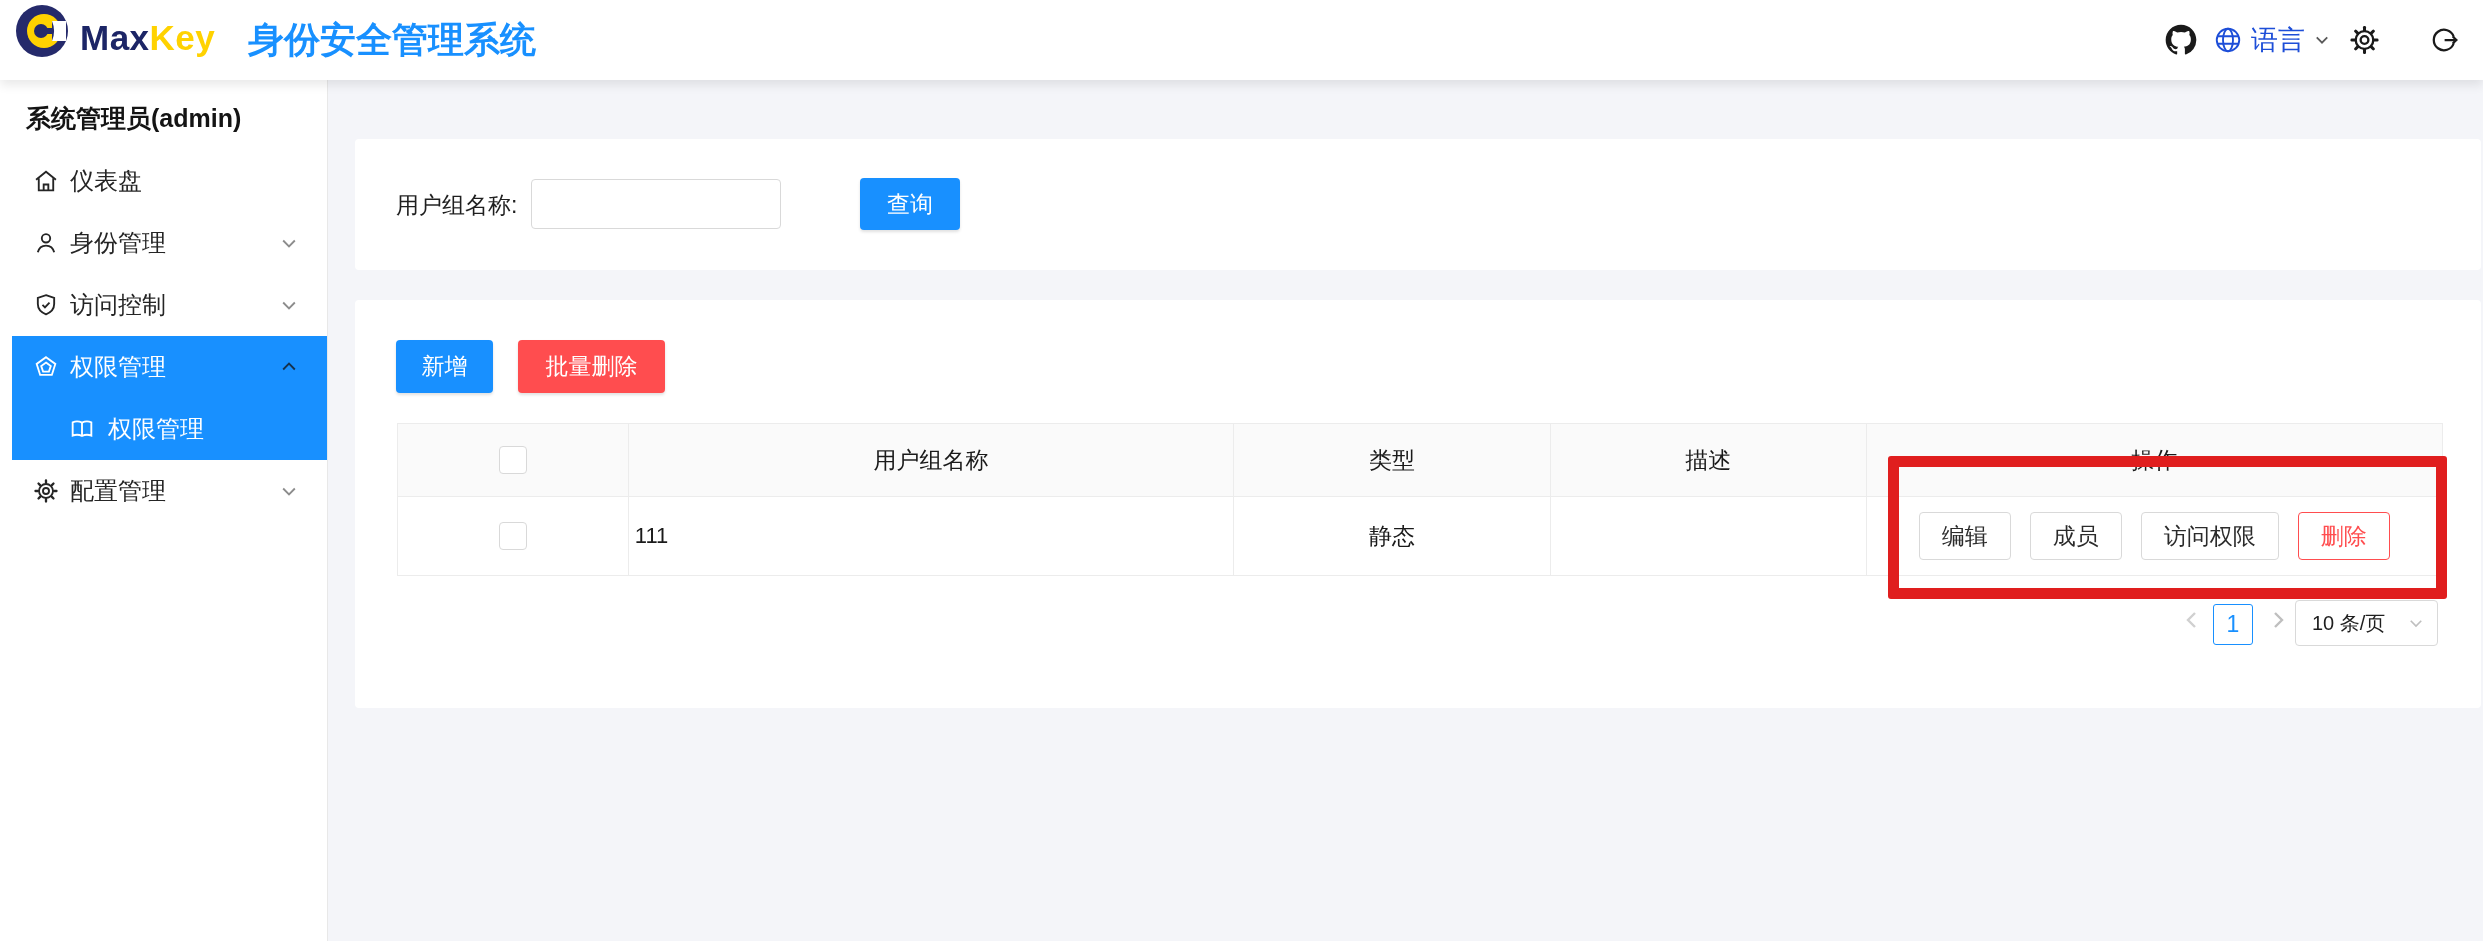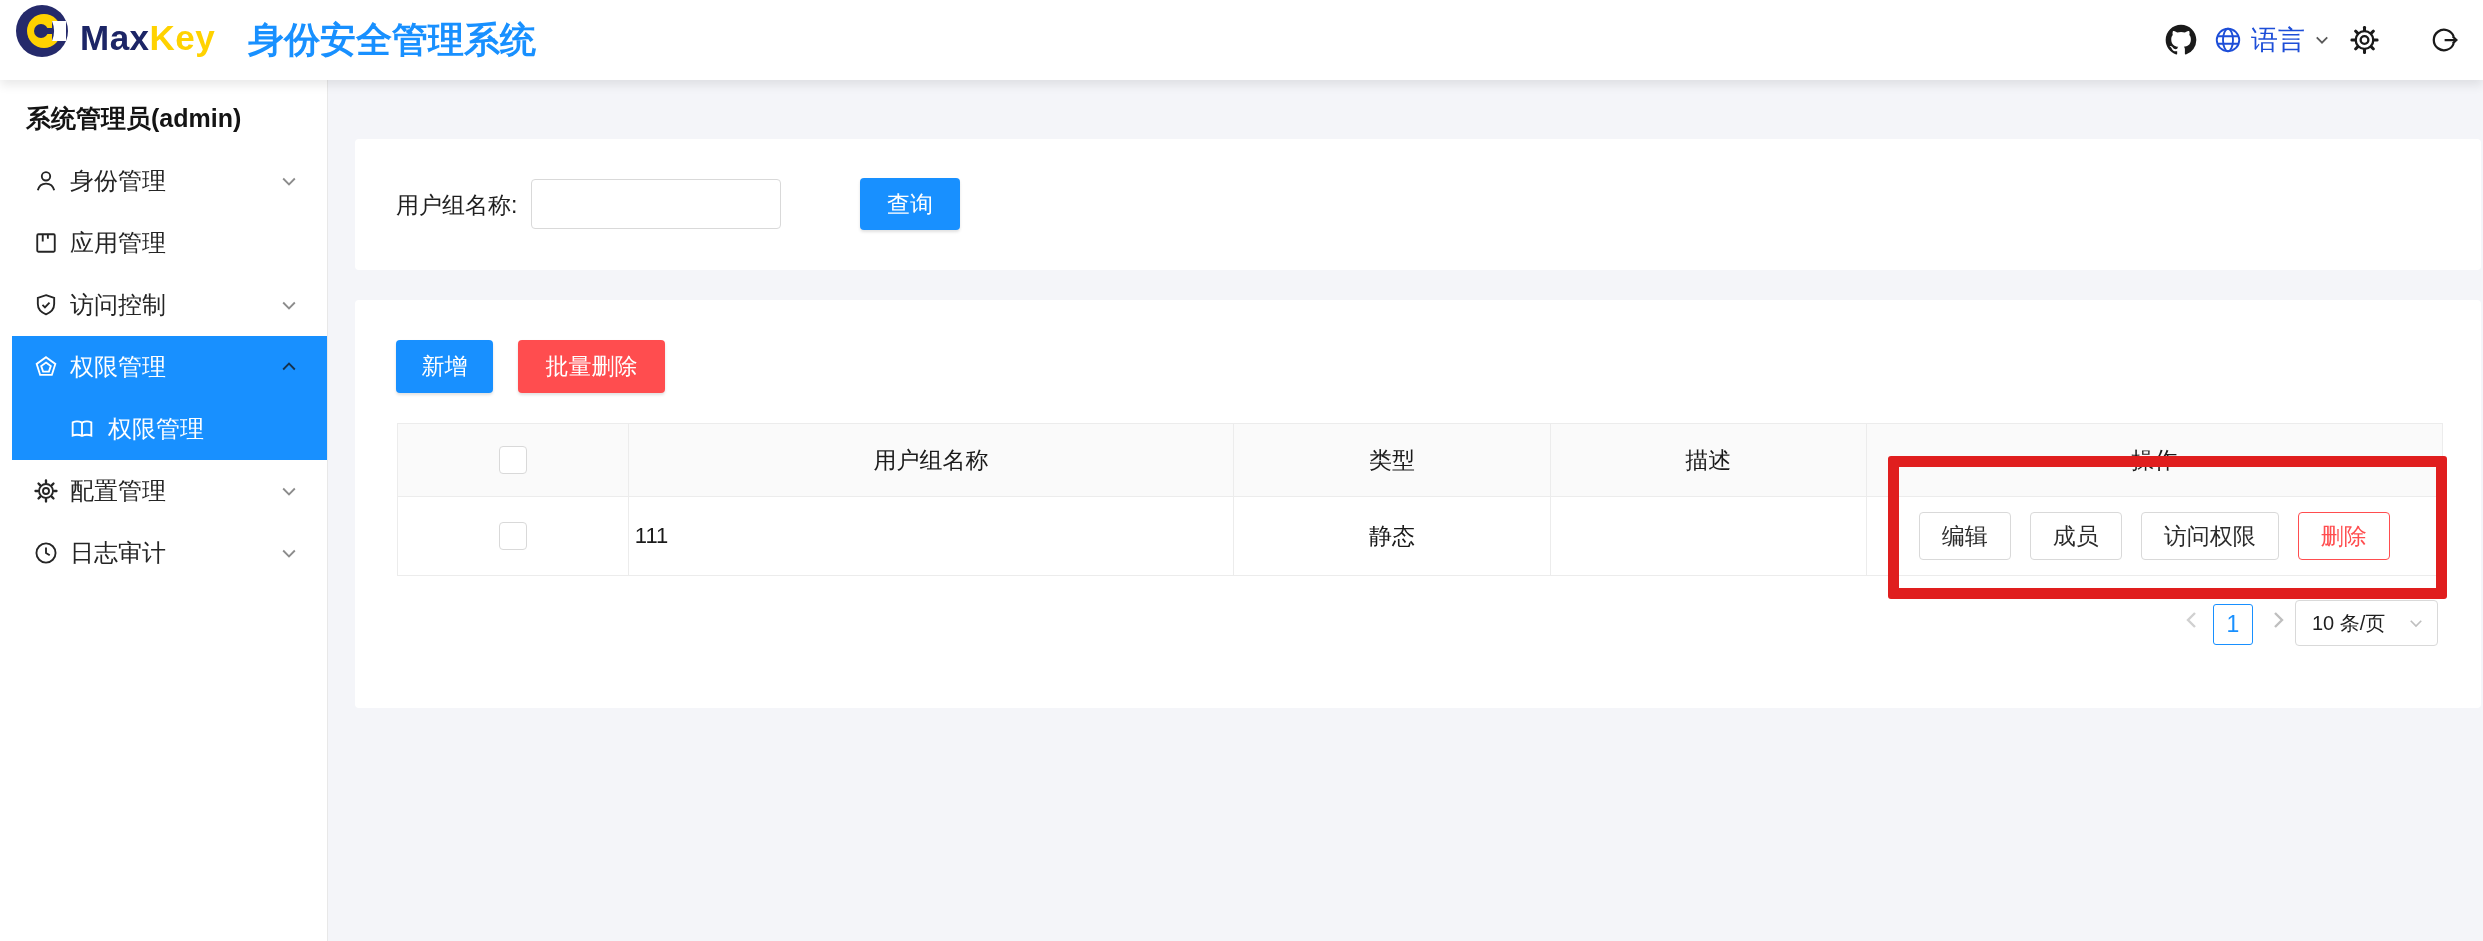--- a/index.html
+++ b/index.html
@@ -154,45 +154,46 @@
         <path d="M19.8 14.6A8.2 8.2 0 1 1 19.8 9.4"></path>
         <path d="M12.5 12h9.5M19 9.2l2.9 2.8L19 14.8"></path>
       </svg>
     </span>
   </div>
 
   <div class="sidebar">
     <div class="user-title">系统管理员(admin)</div>
     <div class="nav">
 
+      <div class="nav-item">
+        <span class="nav-icon">
+          <svg viewBox="0 0 24 24" fill="none" stroke="currentColor" stroke-width="1.6">
+            <path d="M3.5 11 12 4l8.5 7"></path>
+              <path d="M5.8 9.6V20h12.4V9.6"></path>
+              <path d="M10 20v-5h4v5"></path>
+            </svg>
+        </span>
+        <span class="nav-label">仪表盘</span>
+      </div>
 
       <div class="nav-item">
         <span class="nav-icon">
           <svg viewBox="0 0 24 24" fill="none" stroke="currentColor" stroke-width="1.6">
             <circle cx="12" cy="8" r="3.6"></circle>
               <path d="M5 20c.9-3.8 3.7-5.8 7-5.8s6.1 2 7 5.8"></path>
             </svg>
         </span>
         <span class="nav-label">身份管理</span>
         <span class="nav-caret">
           <svg viewBox="0 0 24 24" fill="none" stroke="currentColor" stroke-width="2.2">
               <path d="M5 9l7 7 7-7"></path>
             </svg>
         </span>
       </div>
 
-      <div class="nav-item">
-        <span class="nav-icon">
-          <svg viewBox="0 0 24 24" fill="none" stroke="currentColor" stroke-width="1.6">
-            <rect x="4.5" y="4.5" width="15" height="15" rx="1"></rect>
-              <path d="M9.2 4.5v6.2M13.6 4.5v3.8"></path>
-            </svg>
-        </span>
-        <span class="nav-label">应用管理</span>
-      </div>
 
       <div class="nav-item">
         <span class="nav-icon">
           <svg viewBox="0 0 24 24" fill="none" stroke="currentColor" stroke-width="1.6">
             <path d="M12 3.6l7 2.3v5.3c0 4.4-2.9 7.2-7 8.8-4.1-1.6-7-4.4-7-8.8V5.9z"></path>
             <path d="M9 11.9l2.1 2.1 3.9-4.1"></path>
             </svg>
         </span>
         <span class="nav-label">访问控制</span>
         <span class="nav-caret">
@@ -245,34 +246,20 @@
           </svg>
         </span>
         <span class="nav-label">配置管理</span>
         <span class="nav-caret">
           <svg viewBox="0 0 24 24" fill="none" stroke="currentColor" stroke-width="2.2">
               <path d="M5 9l7 7 7-7"></path>
             </svg>
         </span>
       </div>
 
-      <div class="nav-item">
-        <span class="nav-icon">
-          <svg viewBox="0 0 24 24" fill="none" stroke="currentColor" stroke-width="1.6">
-            <circle cx="12" cy="12" r="8.2"></circle>
-              <path d="M12 7.3V12l3.2 2"></path>
-            </svg>
-        </span>
-        <span class="nav-label">日志审计</span>
-        <span class="nav-caret">
-          <svg viewBox="0 0 24 24" fill="none" stroke="currentColor" stroke-width="2.2">
-              <path d="M5 9l7 7 7-7"></path>
-            </svg>
-        </span>
-      </div>
 
     </div>
   </div>
 
   <div class="content">
 
     <div class="card search-card">
       <span class="search-label">用户组名称:</span>
       <input class="search-input" type="text" value="" style="">
       <button class="btn btn-query">查询</button>

